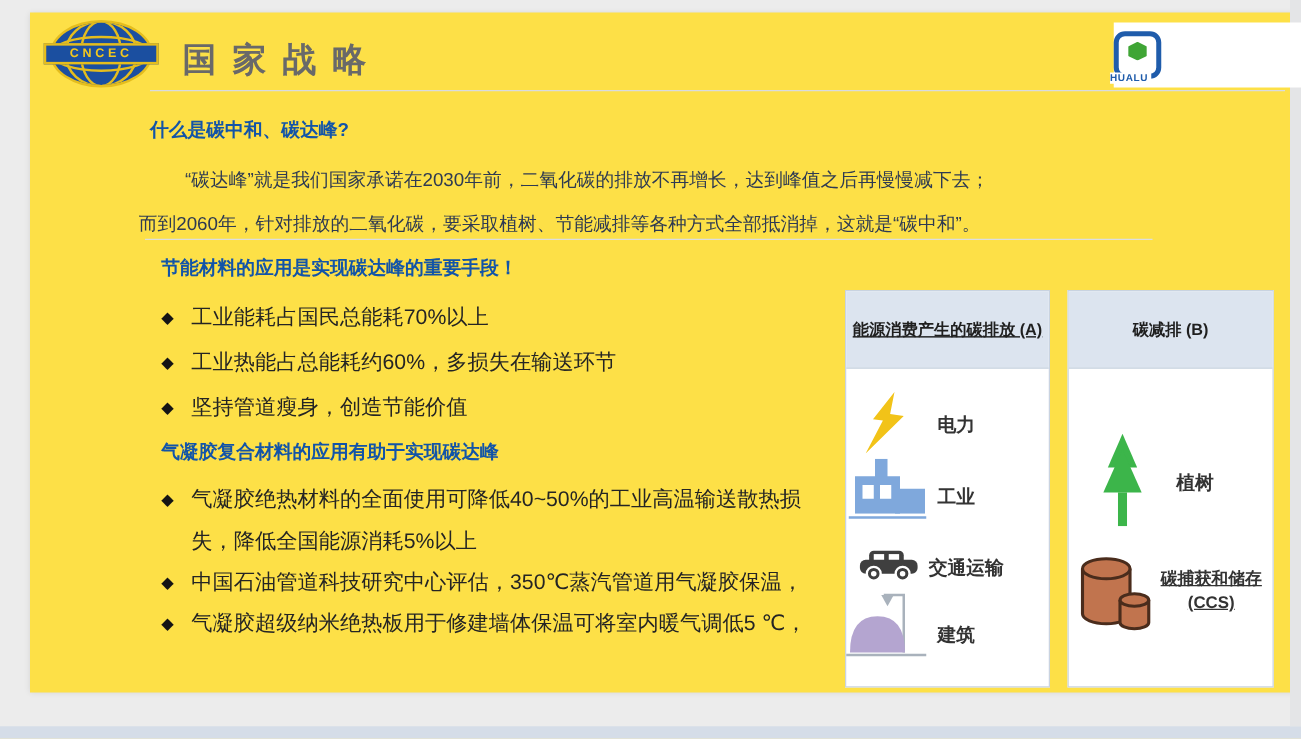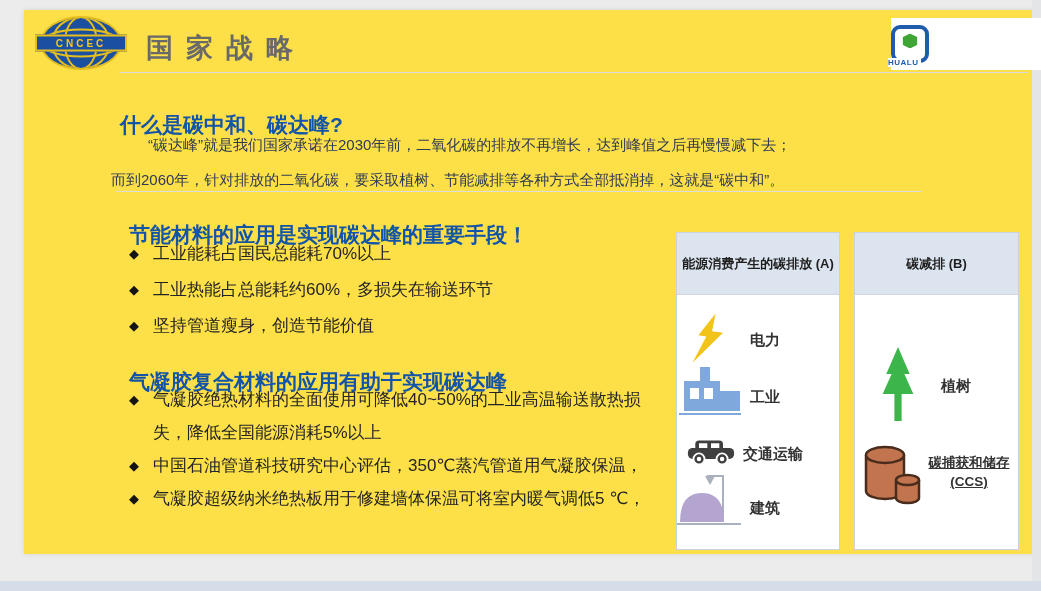--- a/index.html
+++ b/index.html
@@ -46,40 +46,40 @@
   .hl-green { position:absolute; left:50%; top:42%; transform:translate(-50%,-50%); width:15px; height:15px;
     background:#3fa535; clip-path:polygon(50% 0,100% 25%,100% 75%,50% 100%,0 75%,0 25%); }
   .hl-mark-label { position:absolute; left:-3px; bottom:-4px; background:#fff; color:#1f5cab;
     font-size:8px; font-weight:bold; letter-spacing:0.5px; padding:0 2px 0 0; }
   .hl-text { display:flex; flex-direction:column; line-height:1.08; }
   .hl-cn { font-size:20px; font-weight:bold; color:#1f5cab; letter-spacing:2px; }
   .hl-en1 { font-size:11.5px; font-weight:bold; color:#1f5cab; }
   .hl-en2 { font-size:11.5px; color:#1f5cab; }
 
   
-  .sec-heading { position:absolute; font-size:21px; font-weight:bold; color:#1254a8;margin-top:16px; }
+  .sec-heading { position:absolute; font-size:15px; font-weight:bold; color:#1254a8; }
   .s1-heading { left:96px; top:85px; }
   .s1-para { position:absolute; left:87px; top:117px; width:932px;
     font-size:15px; line-height:35px; color:#2e3a52; }
   .s1-para .indent { text-indent:37px; }
   .divider { position:absolute; left:92px; top:181px; width:806px; height:1px; background:#dcdee0; }
 
   .s2-heading { left:105px; top:195px; }
   .s2-bullets { position:absolute; left:105px; top:226px; width:560px; font-size:17px; color:#242424; }
   .b-row { display:flex; line-height:36px; }
   .b-marker { flex:0 0 24px; font-size:13px; color:#141414; }
   .s3-heading { left:105px; top:342px; }
   .s3-list { position:absolute; left:105px; top:373px; width:565px; font-size:17px; line-height:33px; color:#242424; }
   .s3-item { display:flex; }
   .s3-item .b-marker { line-height:33px; }
   sub.co2 { font-size:11px; }
 
   
   .panel { position:absolute; top:222px; height:318px; border:1px solid #c9d3e0; background:#fff; }
-  .panel-a { left:652px; width:164px; }
+  .panel-a { left:652px; width:164px;text-decoration:underline; }
   .panel-b { left:830px; width:165px; }
   .panel-header {
     height:62px; background:#dce4ef; border-bottom:1px solid #cdd7e2;
     display:flex; align-items:center; justify-content:center; text-align:center;
     font-size:13px; font-weight:bold; color:#1f1f1f; padding:0 4px;
   }
   .panel-body { position:relative; height:254px; }
   .p-label { position:absolute; font-size:15px; font-weight:600; color:#333; white-space:nowrap; }
   .icon { position:absolute; }
   .baseline { position:absolute; height:2px; }

